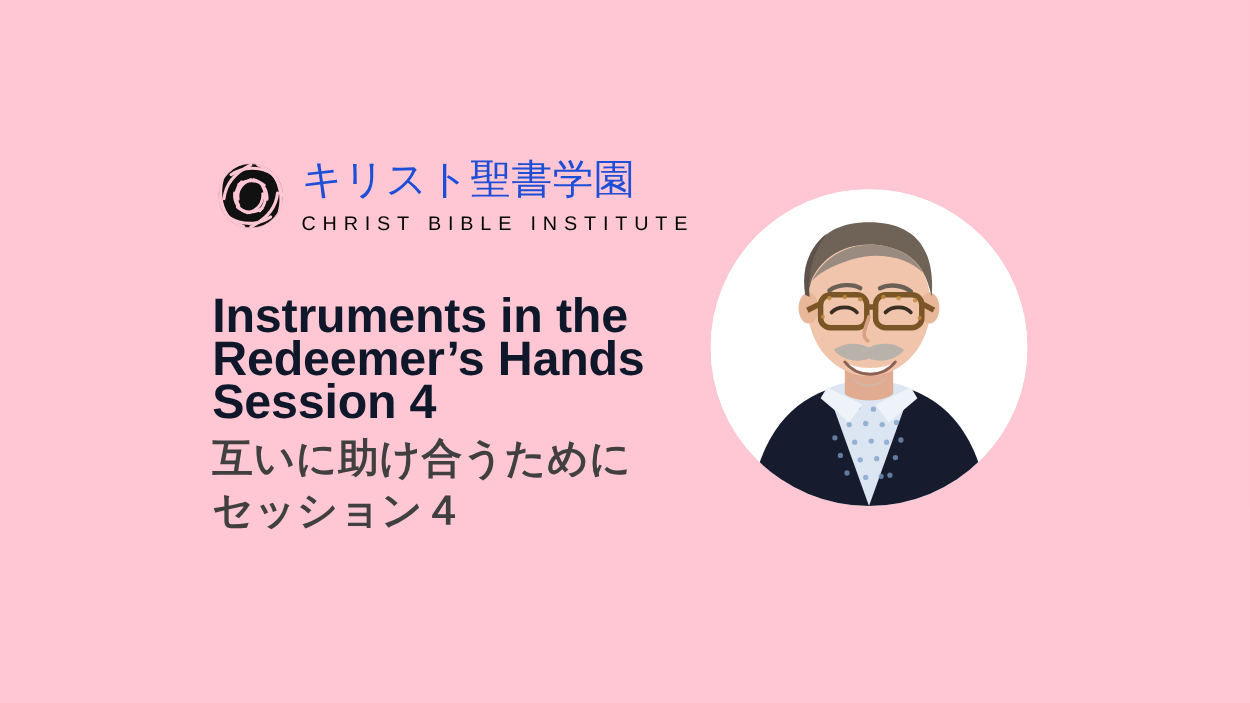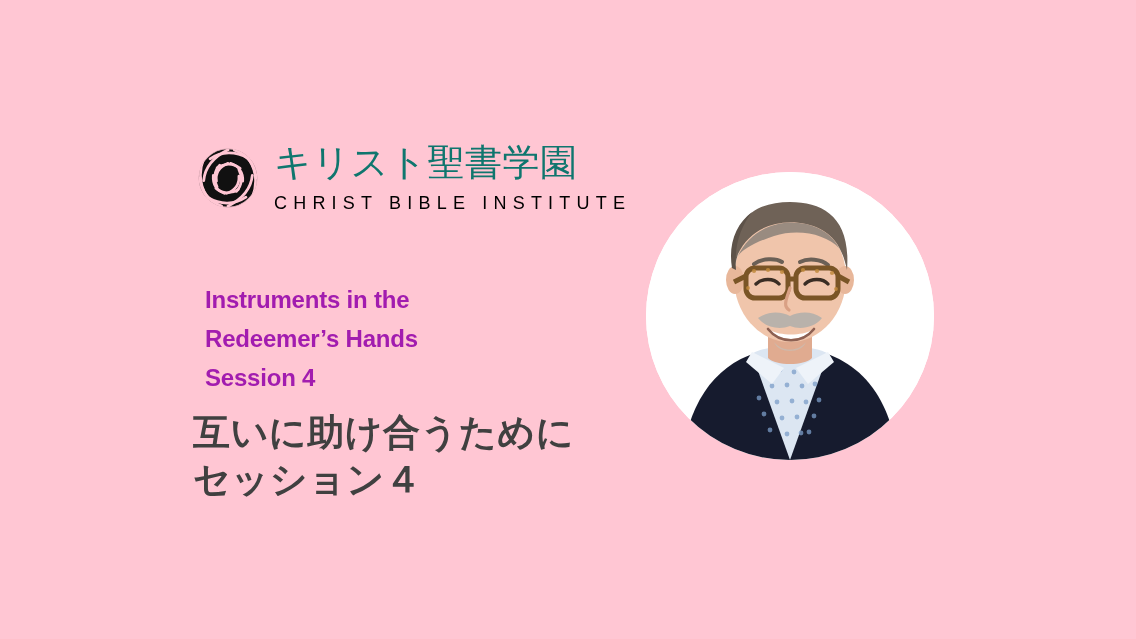--- a/index.html
+++ b/index.html
@@ -43,21 +43,21 @@
   .brand-words {
     display: flex;
     flex-direction: column;
     justify-content: center;
   }
 
   .brand-jp {
     font-size: 37px;
     line-height: 1.06;
     letter-spacing: 0.5px;
-    color: #0f766e;
+    color: #1d4ed8;
     white-space: nowrap;
     font-weight: 400;
   }
 
   .brand-en {
     margin-top: 12px;
     font-size: 18px;
     line-height: 1;
     letter-spacing: 6.2px;
     color: #000000;
@@ -67,26 +67,26 @@
 
   
   .titles {
     position: absolute;
     left: 193px;
     top: 268px;
     width: 470px;
   }
 
   .title-en {
-    font-size: 24px;
+    font-size: 44px;
     font-weight: 700;
     line-height: 39px;
     letter-spacing: -0.2px;
-    color: #a21caf;
-    margin: 12px;
+    color: #0f172a;
+    margin: 0;
     white-space: pre-line;
   }
 
   .title-jp {
     margin: 8px 0 0 0;
     font-size: 37px;
     font-weight: 700;
     line-height: 47px;
     letter-spacing: 0.5px;
     color: #404040;

